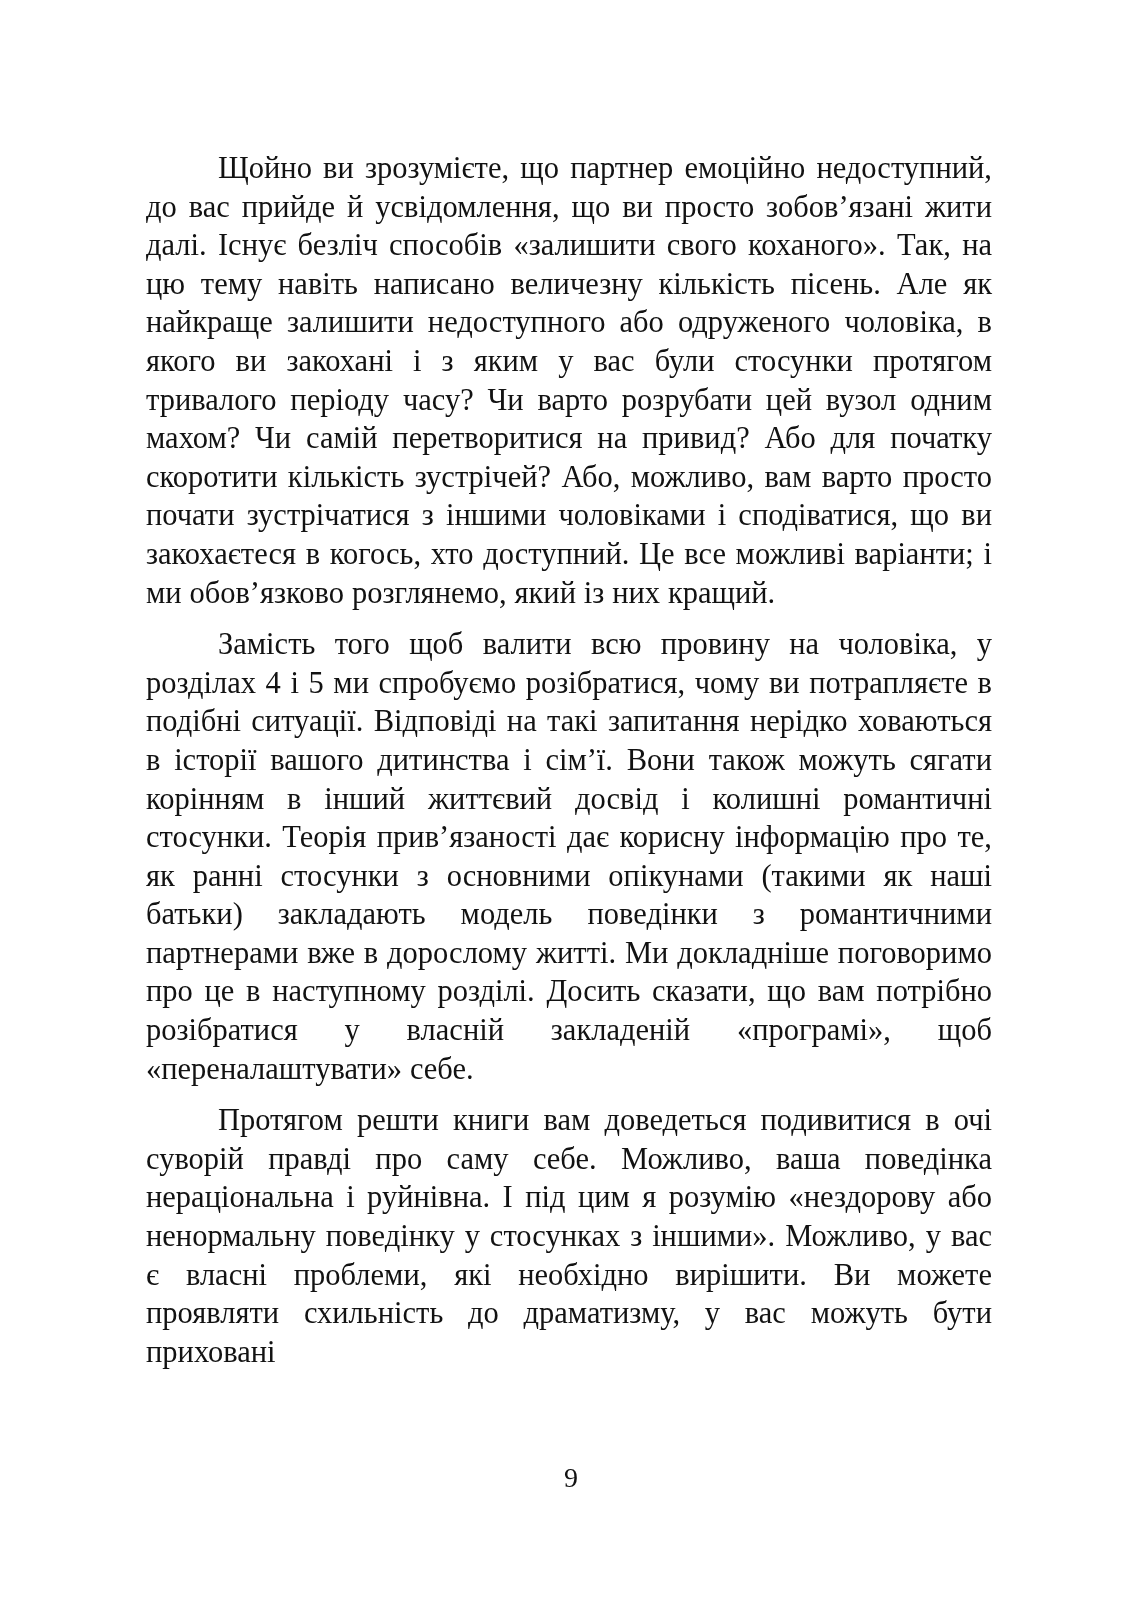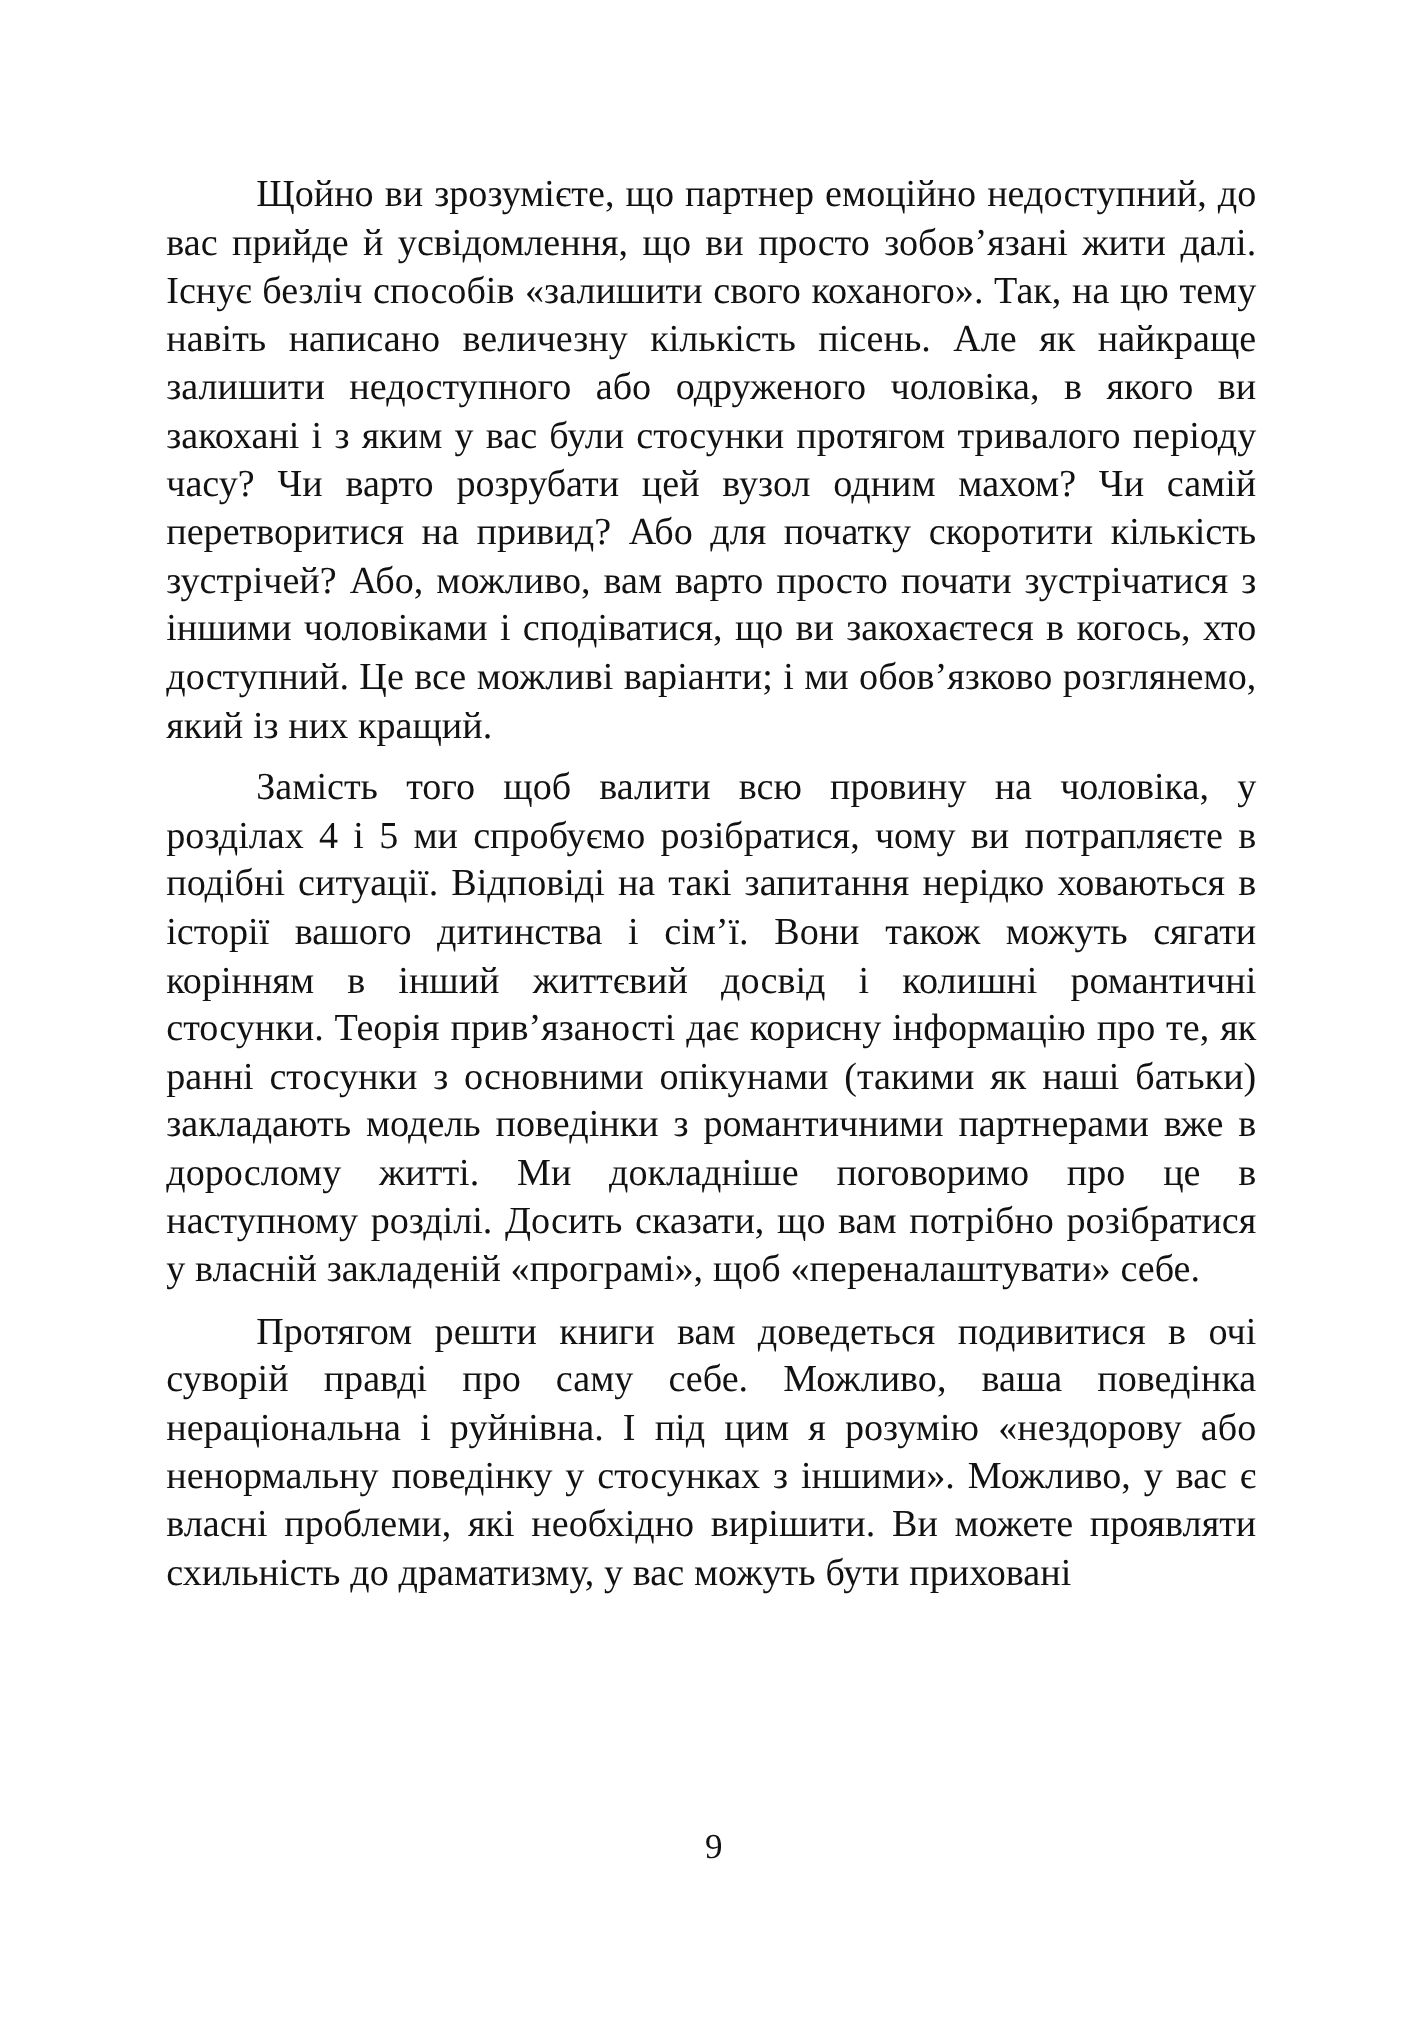--- a/index.html
+++ b/index.html
@@ -18,21 +18,21 @@
   }
 
   .text-block {
     position: absolute;
     left: 133px;
     top: 136px;
     width: 872px;
   }
 
   .paragraph {
-    margin: 0;
+    margin: 13px;
     font-family: "Liberation Serif", "DejaVu Serif", serif;
     font-size: 30.5px;
     line-height: 38.6px;
     color: #121212;
     text-align: justify;
     text-justify: inter-word;
     text-indent: 72px;
     hyphens: manual;
     -webkit-hyphens: manual;
     word-spacing: 0.2px;

